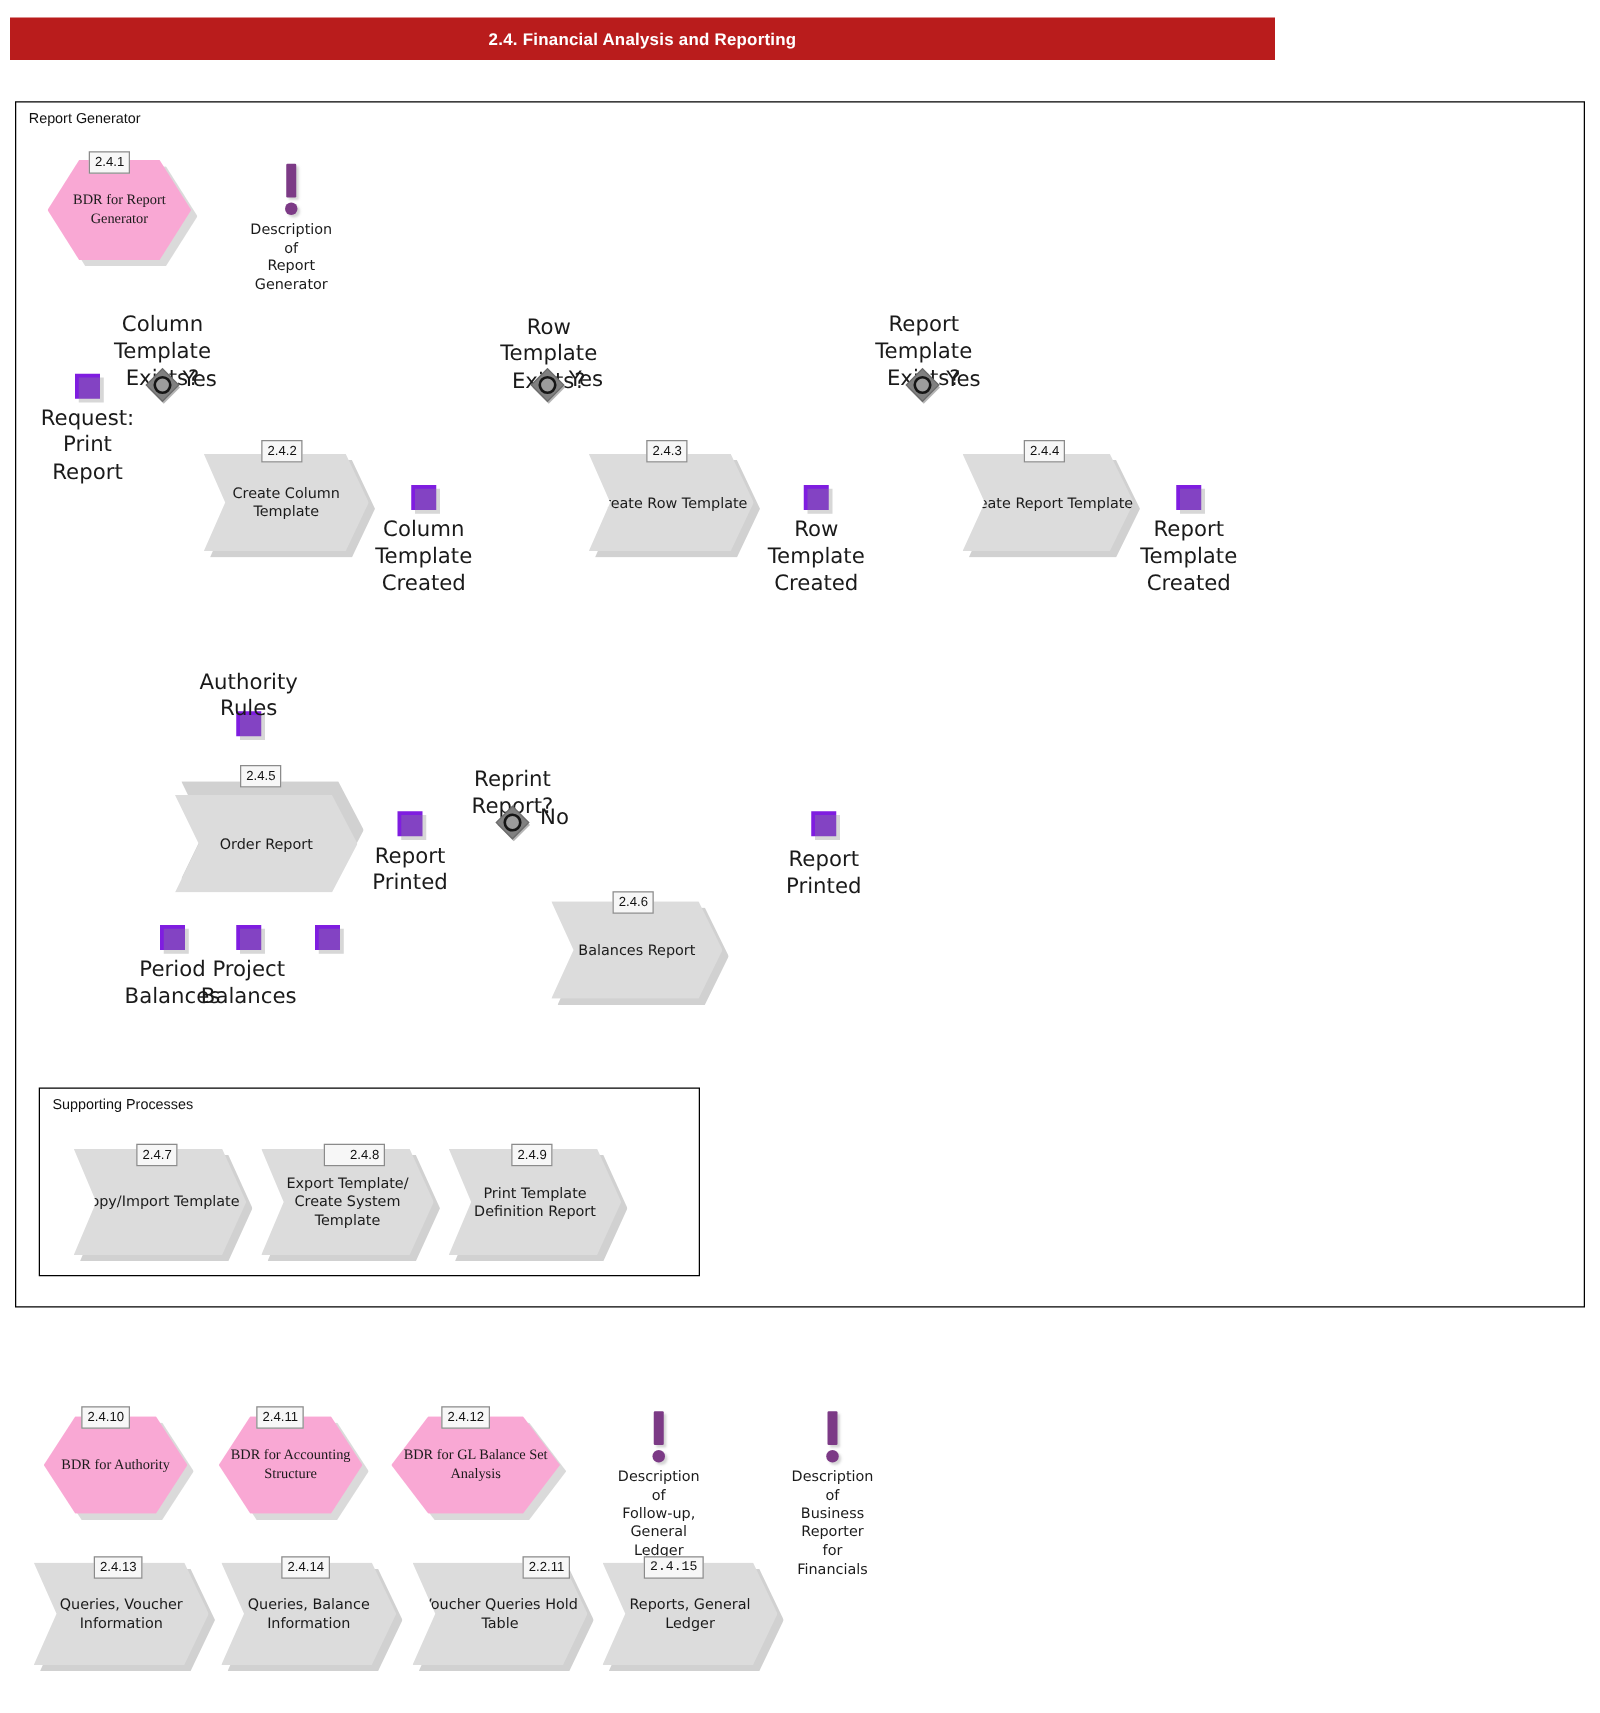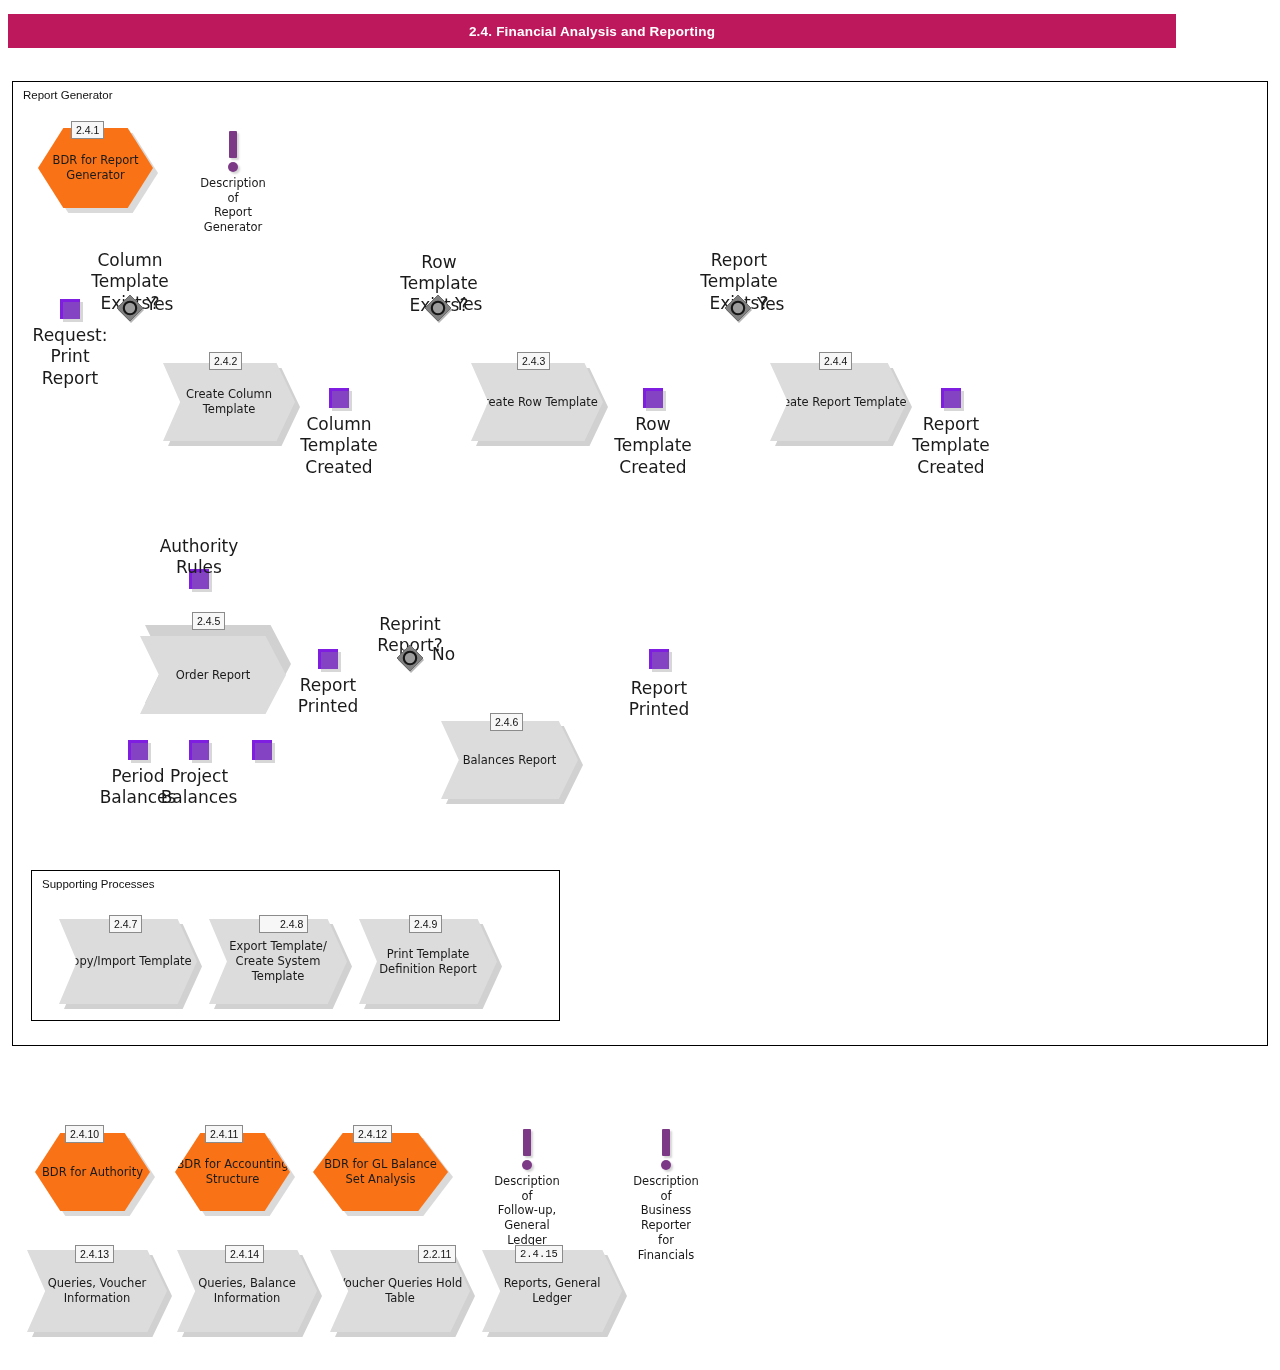--- a/index.html
+++ b/index.html
@@ -14,22 +14,22 @@
     width:1280px;
     height:1370px;
     overflow:hidden;
     background:#ffffff;
   }
 
   
   .banner{
     position:absolute;
     left:8px; top:14px;
-    width:1168px; height:34px;
-    background:#be185d;
+    width:1012px; height:34px;
+    background:#b91c1c;
     color:#ffffff;
     display:flex; align-items:center; justify-content:center;
     font-size:13.5px; font-weight:bold;
     letter-spacing:.2px;
     font-family:"Liberation Sans",sans-serif;
   }
 
   
   .panel{
     position:absolute;
@@ -81,27 +81,28 @@
     background:rgba(140,140,140,.40);
     -webkit-clip-path:polygon(0 0, 86% 0, 100% 50%, 86% 100%, 0 100%, 13% 50%);
     clip-path:polygon(0 0, 86% 0, 100% 50%, 86% 100%, 0 100%, 13% 50%);
   }
 
   
   .hex{
     position:absolute;
     display:flex; align-items:center; justify-content:center;
     text-align:center;
-    background:#f97316;
+    background:#f9a8d4;
     color:#1a1a1a;
     box-sizing:border-box;
     -webkit-clip-path:polygon(22% 0, 78% 0, 100% 50%, 78% 100%, 22% 100%, 0 50%);
     clip-path:polygon(22% 0, 78% 0, 100% 50%, 78% 100%, 22% 100%, 0 50%);
     font-size:11.5px; line-height:1.3;
     padding:0 8%;
+    font-family:Liberation Serif, serif;
   }
   .hex-shadow{
     position:absolute;
     background:rgba(150,150,150,.35);
     -webkit-clip-path:polygon(22% 0, 78% 0, 100% 50%, 78% 100%, 22% 100%, 0 50%);
     clip-path:polygon(22% 0, 78% 0, 100% 50%, 78% 100%, 22% 100%, 0 50%);
   }
 
   
   .tag{

